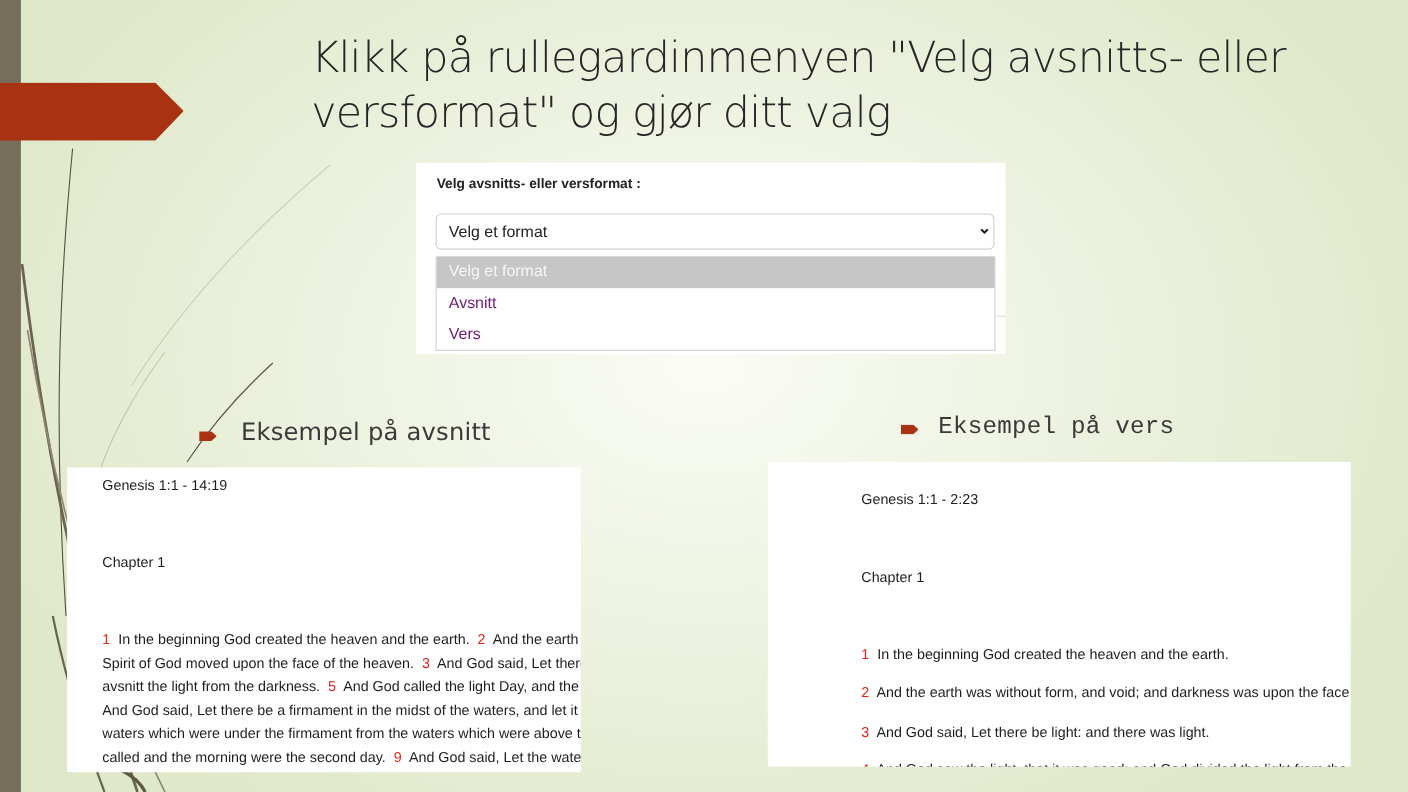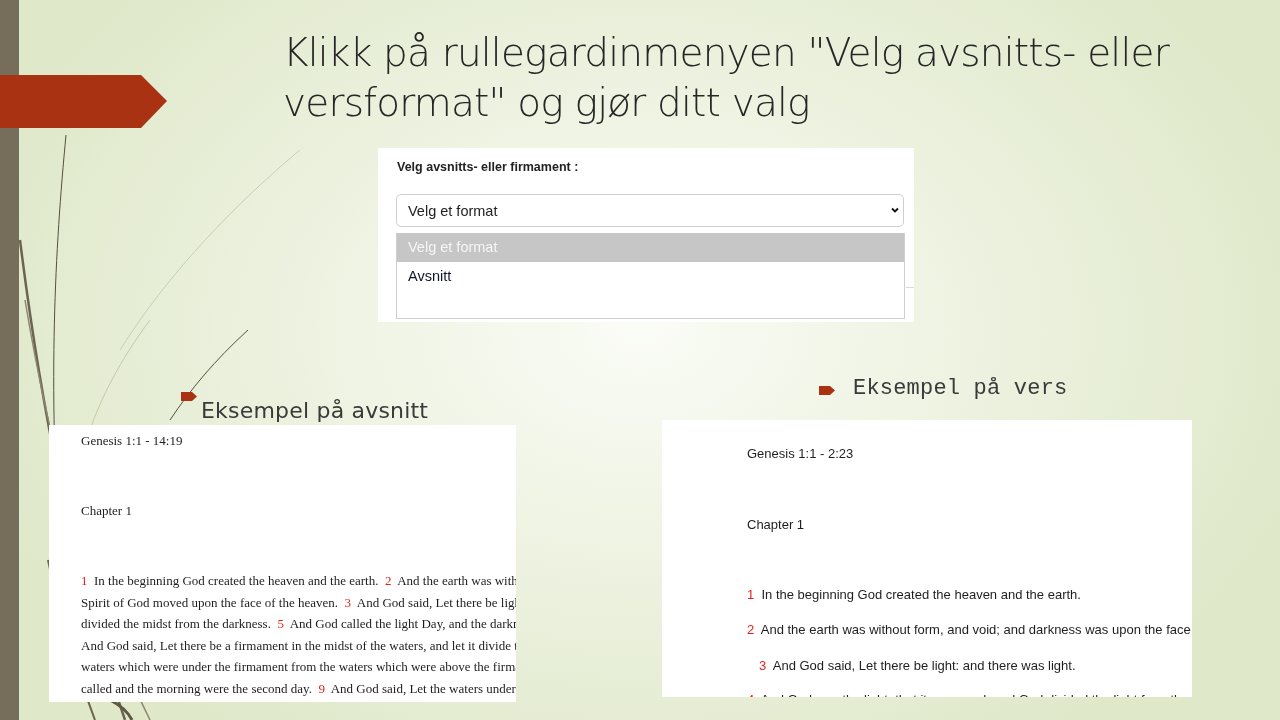--- a/index.html
+++ b/index.html
@@ -14,21 +14,21 @@
     clip-path: polygon(0 0, 141px 0, 167px 26px, 141px 53px, 0 53px); }
   .title { position:absolute; left:283px; top:28px; width:960px; font-size:39px; line-height:50px; color:#262626;
     font-family:"DejaVu Sans", sans-serif; font-weight:300; letter-spacing:-0.8px; }
   .panel { position:absolute; left:378px; top:148px; width:536px; height:174px; background:#ffffff; }
   .panel-label { position:absolute; left:19px; top:12px; font-size:12.5px; font-weight:bold; color:#222; font-family:"Liberation Sans", sans-serif; }
   .select { position:absolute; left:18px; top:46px; width:508px; height:33px; box-sizing:border-box;
     border:1px solid #cfcfcf; border-radius:5px; background:#fff; }
   .select-value { position:absolute; left:11px; top:8px; font-size:14.5px; color:#222; font-family:"Liberation Sans", sans-serif; }
   .chevron { position:absolute; right:3px; top:10px; width:10px; height:10px; }
   .dropdown { position:absolute; left:18px; top:85px; width:509px; height:86px; border:1px solid #cfcfcf; border-top:none; background:#fff; box-sizing:border-box; }
-  .opt { height:28.5px; line-height:28.5px; padding-left:11px; font-size:14.5px; color:#0f172a; font-family:"Liberation Sans", sans-serif; }
+  .opt { height:28.5px; line-height:28.5px; padding-left:11px; font-size:14.5px; color:#701a75; font-family:"Liberation Sans", sans-serif; }
   .opt.selected { background:#c6c6c6; color:#f6f6f6; }
   .panel-edge { position:absolute; left:528px; top:139px; width:8px; height:1px; background:#d8d8d8; }
   .bullet { position:absolute; font-size:22px; color:#3a3a3a; font-family:"DejaVu Sans", sans-serif; letter-spacing:0.2px; }
   .bullet-marker { position:absolute; width:16px; height:9px; background:#a93212;
     clip-path: polygon(0 0, 11px 0, 16px 4.5px, 11px 9px, 0 9px); }
   .shot { position:absolute; background:#fff; overflow:hidden; font-family:"Liberation Sans", sans-serif; color:#1e1e1e; }
   .shot .hdr { position:absolute; font-size:13px; }
   .shot .para { position:absolute; font-size:13px; line-height:21.6px; white-space:nowrap; }
   .vn { color:#e2231a; }
   .verse-line { position:absolute; font-size:13px; white-space:nowrap; }
@@ -47,53 +47,54 @@
   <path d="M248 330 C 215 360, 190 390, 170 420" stroke="#55503f" stroke-width="1" fill="none"></path>
   <path d="M150 320 C 120 360, 100 400, 90 430" stroke="#c2c9ae" stroke-width="1" fill="none"></path>
   <path d="M110 700 C 120 705, 128 712, 132 720" stroke="#5d5744" stroke-width="3" fill="none"></path>
 </svg>
 
 <div class="red-arrow"></div>
 
 <div class="title">Klikk på rullegardinmenyen "Velg avsnitts- eller versformat" og gjør ditt valg</div>
 
 <div class="panel">
-  <div class="panel-label">Velg avsnitts- eller firmament :</div>
+  <div class="panel-label">Velg avsnitts- eller versformat :</div>
   <div class="select">
     <span class="select-value">Velg et format</span>
     <svg class="chevron" viewBox="0 0 10 10">
       <path d="M2 3.5 L5 6.5 L8 3.5" stroke="#111" stroke-width="1.8" fill="none"></path>
     </svg>
   </div>
   <div class="dropdown">
     <div class="opt selected">Velg et format</div>
     <div class="opt">Avsnitt</div>
+    <div class="opt">Vers</div>
   </div>
   <div class="panel-edge"></div>
 </div>
 
 <div class="bullet-marker" style="left:181px; top:392px;"></div>
-<div class="bullet" style="left:201px; top:381px;margin-top:17px;">Eksempel på avsnitt</div>
+<div class="bullet" style="left:219px; top:381px;">Eksempel på avsnitt</div>
 
 <div class="bullet-marker" style="left:819px; top:386px;"></div>
 <div class="bullet" style="left:853px; top:376px;font-family:Liberation Mono, monospace;">Eksempel på vers</div>
 
-<div class="shot" style="left:49px; top:425px; width:467px; height:277px;font-family:Liberation Serif, serif;">
+<div class="shot" style="left:61px; top:425px; width:467px; height:277px;">
   <div class="hdr" style="left:32px; top:8px;">Genesis 1:1 - 14:19</div>
   <div class="hdr" style="left:32px; top:78px;">Chapter 1</div>
   <div class="para" style="left:32px; top:145px;">
     <div><span class="vn">1</span><span style="white-space:pre">  In the beginning God created the heaven and the earth.  </span><span class="vn">2</span><span style="white-space:pre">  And the earth was without form, and void; and darkness was upon the face of the deep. And the</span></div>
     <div><span style="white-space:pre">Spirit of God moved upon the face of the heaven.  </span><span class="vn">3</span><span style="white-space:pre">  And God said, Let there be light: and there was light.</span></div>
-    <div><span style="white-space:pre">divided the midst from the darkness.  </span><span class="vn">5</span><span style="white-space:pre">  And God called the light Day, and the darkness he called Night.</span></div>
+    <div><span style="white-space:pre">avsnitt the light from the darkness.  </span><span class="vn">5</span><span style="white-space:pre">  And God called the light Day, and the darkness he called Night.</span></div>
     <div><span style="white-space:pre">And God said, Let there be a firmament in the midst of the waters, and let it divide the waters from the waters.</span></div>
     <div><span style="white-space:pre">waters which were under the firmament from the waters which were above the firmament: and it was so.</span></div>
     <div><span style="white-space:pre">called and the morning were the second day.  </span><span class="vn">9</span><span style="white-space:pre">  And God said, Let the waters under the heaven be gathered</span></div>
   </div>
 </div>
 
-<div class="shot" style="left:662px; top:420px; width:530px; height:277px;">
+<div class="shot" style="left:698px; top:420px; width:530px; height:277px;">
   <div class="hdr" style="left:85px; top:26px;">Genesis 1:1 - 2:23</div>
   <div class="hdr" style="left:85px; top:97px;">Chapter 1</div>
   <div class="verse-line" style="left:85px; top:167px;"><span class="vn">1</span>&nbsp; <span>In the beginning God created the heaven and the earth.</span></div>
   <div class="verse-line" style="left:85px; top:202px;"><span class="vn">2</span>&nbsp; <span>And the earth was without form, and void; and darkness was upon the face of the deep.</span></div>
-  <div class="verse-line" style="left:85px; top:238px;margin-left:12px;"><span class="vn">3</span>&nbsp; <span>And God said, Let there be light: and there was light.</span></div>
+  <div class="verse-line" style="left:85px; top:238px;"><span class="vn">3</span>&nbsp; <span>And God said, Let there be light: and there was light.</span></div>
   <div class="verse-line" style="left:85px; top:272px;"><span class="vn">4</span>&nbsp; <span>And God saw the light, that it was good: and God divided the light from the darkness.</span></div>
 </div>
 
 </body></html>

